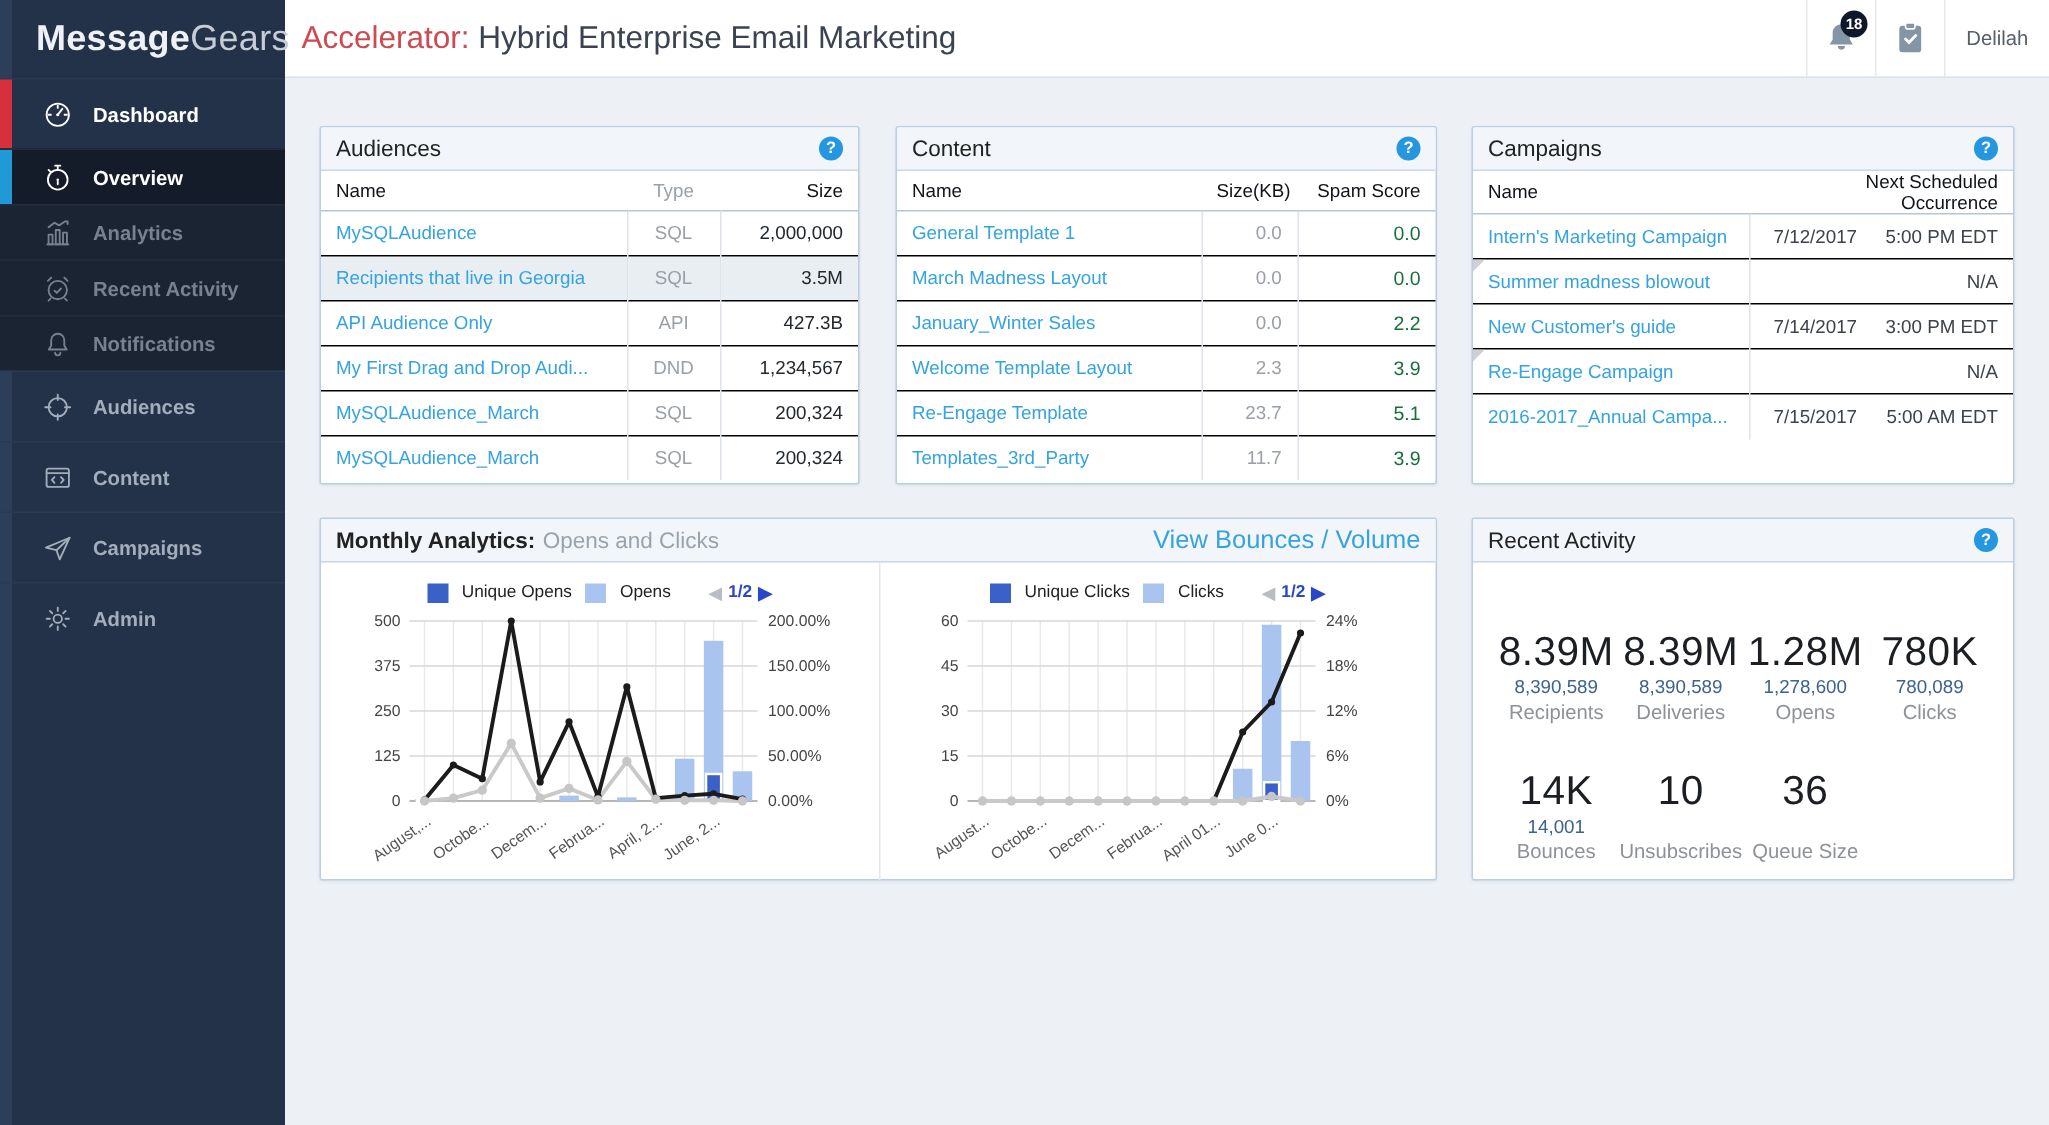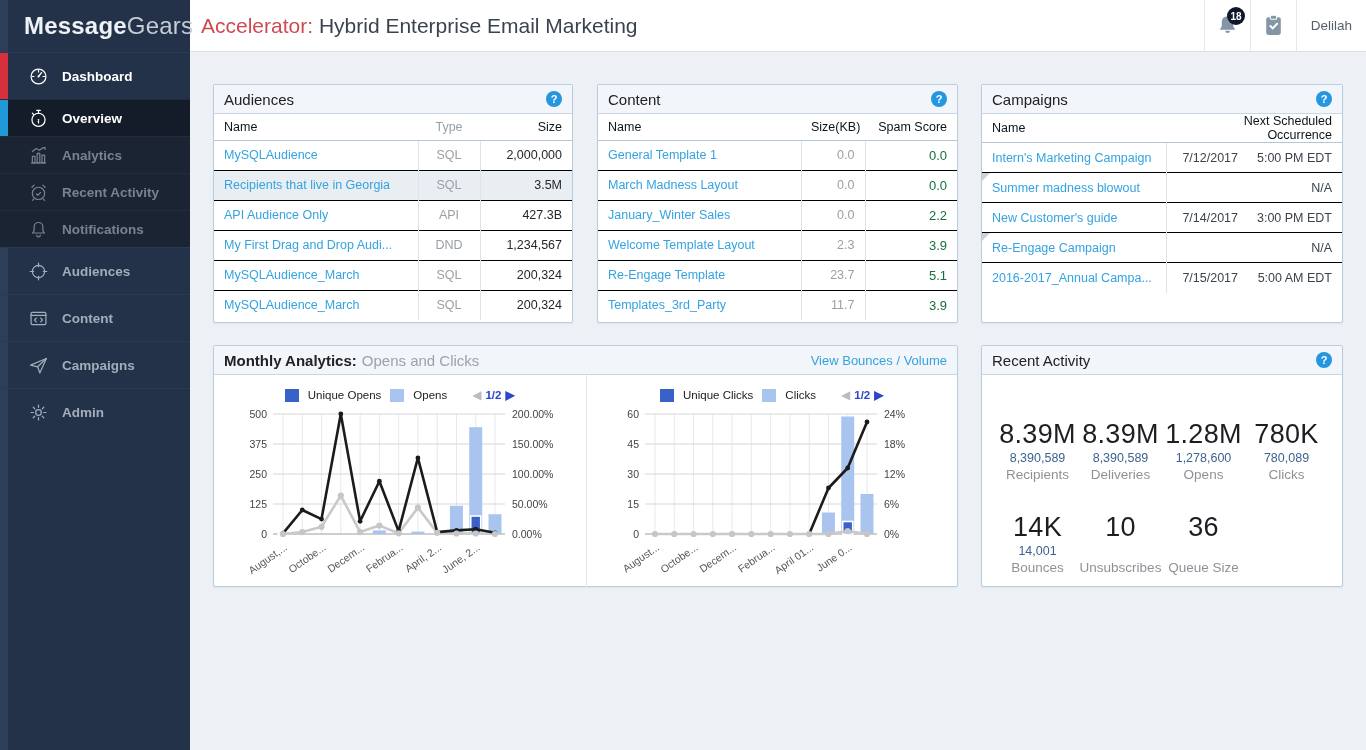--- a/index.html
+++ b/index.html
@@ -36,21 +36,21 @@
          font-size:10px;font-weight:bold;display:flex;align-items:center;justify-content:center;padding:0 3px}
 
   
   .content{position:absolute;left:190px;top:52px;right:0;bottom:0;background:#edf0f4}
   .panel{position:absolute;background:#fff;border:1px solid #b9cedf;border-radius:2px;box-shadow:0 1px 2px rgba(40,60,80,.06)}
   .panel-title{height:29px;display:flex;align-items:center;padding:0 10px;background:#f2f5f9;
                border-bottom:1px solid #c9d7e4;font-size:15px;color:#222}
   .panel-title .tmuted{color:#9aa3ad;margin-left:5px;font-weight:normal}
   .help{margin-left:auto;width:16px;height:16px;border-radius:50%;background:#2596e0;color:#fff;font-size:11px;
         font-weight:bold;display:flex;align-items:center;justify-content:center;cursor:pointer}
-  .view-link{margin-left:auto;font-size:13px;color:#35a3e0;text-decoration:none;cursor:pointer}
+  .view-link{margin-left:auto;font-size:17px;color:#35a3e0;text-decoration:none;cursor:pointer}
 
   #p-aud{left:23px;top:32px;width:360px;height:239px}
   #p-con{left:407px;top:32px;width:361px;height:239px}
   #p-cam{left:791px;top:32px;width:362px;height:239px}
   #p-mon{left:23px;top:293px;width:745px;height:242px}
   #p-rec{left:791px;top:293px;width:362px;height:242px}
 
   table{width:100%;border-collapse:collapse;font-size:12.5px;table-layout:fixed}
   thead th{height:26px;border-bottom:1px solid #b6c6d4;font-weight:normal;color:#101418;padding:0 10px;text-align:left;font-size:12.5px}
   tbody td{height:30px;border-top:1px solid #000000;padding:0 10px;position:relative;white-space:nowrap;overflow:hidden}

